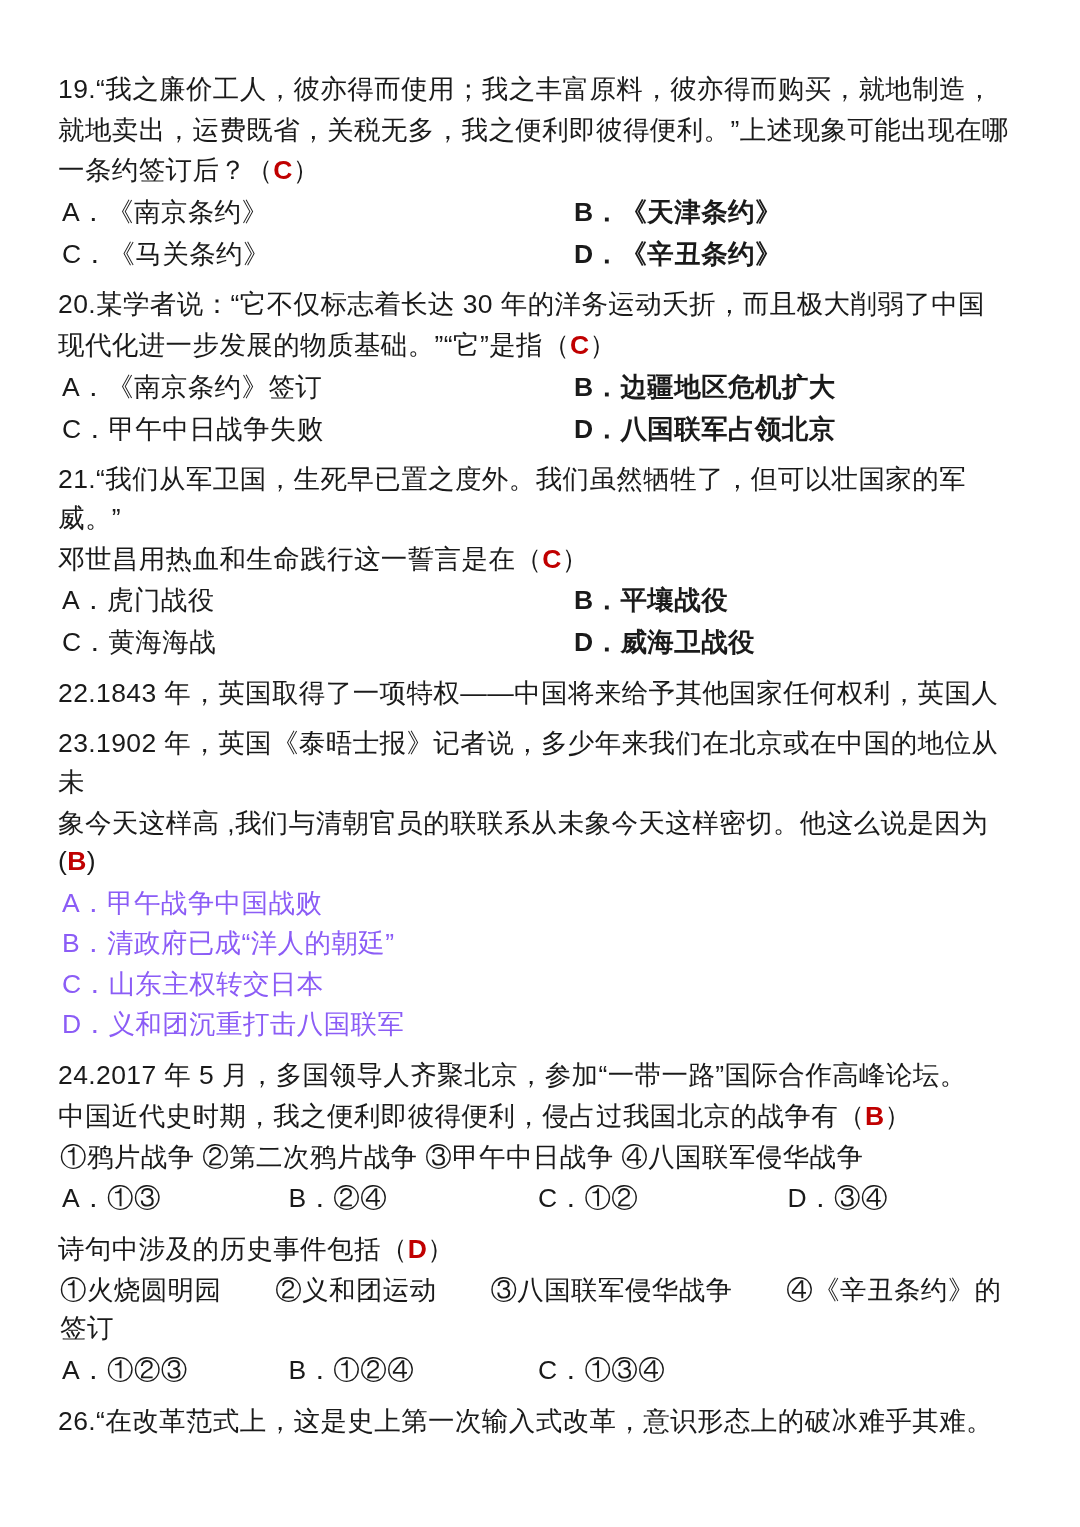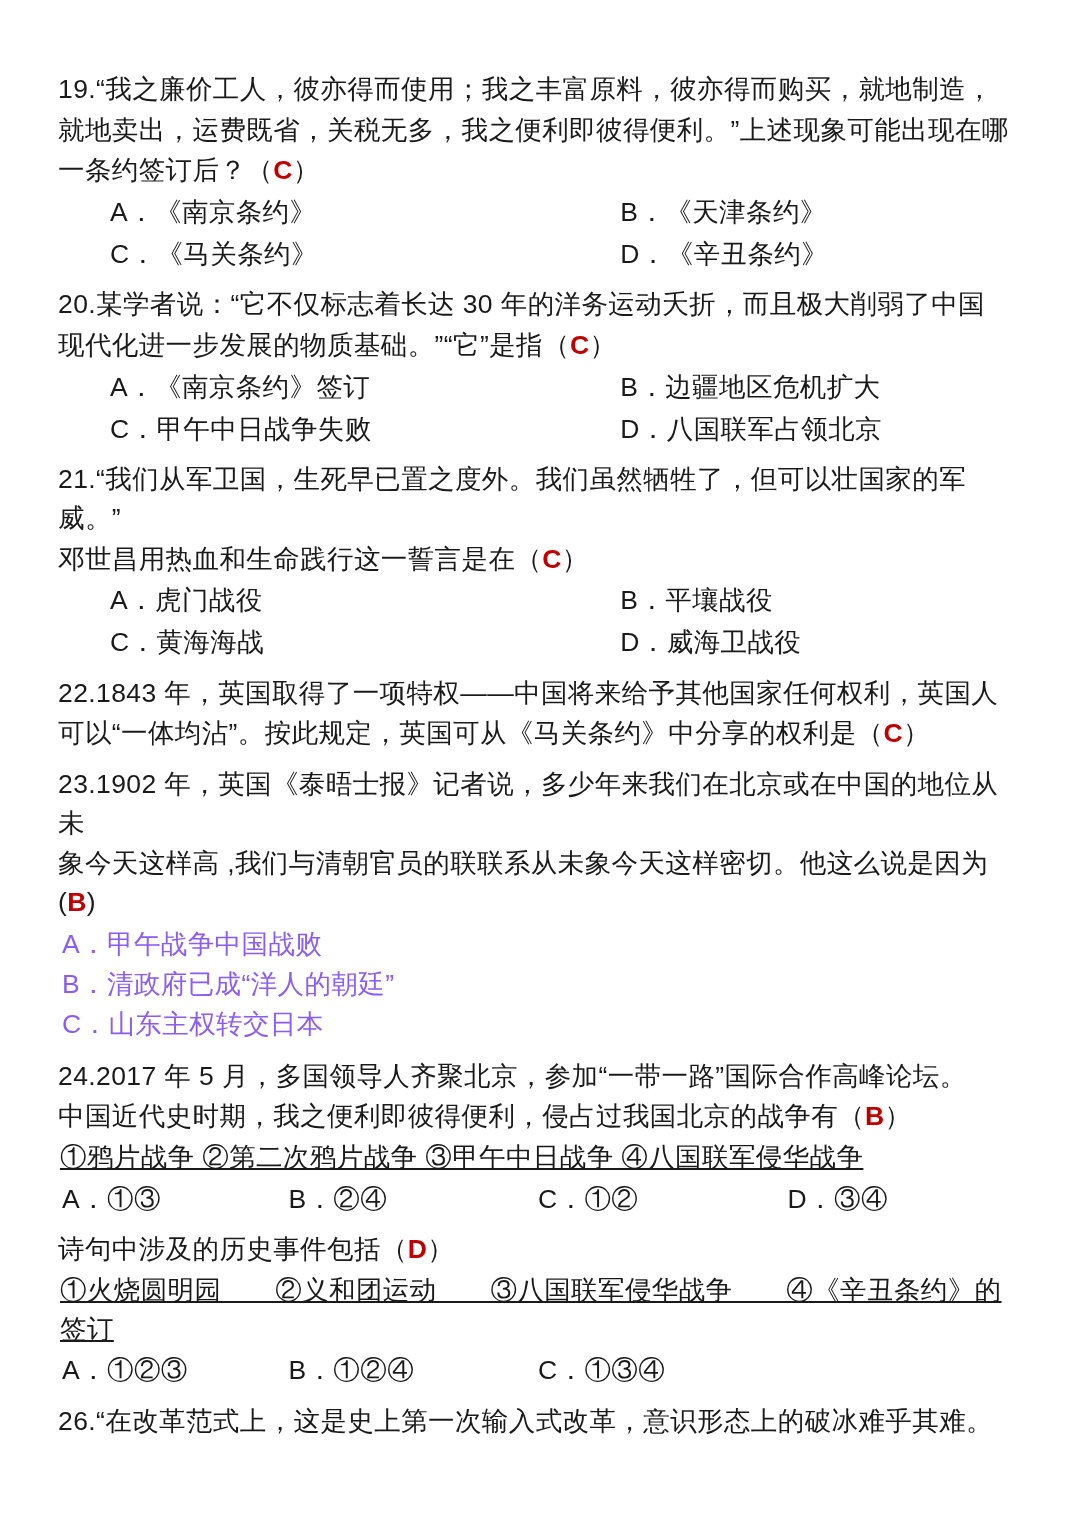--- a/index.html
+++ b/index.html
@@ -39,27 +39,27 @@
     font-size: 26.5px;
     line-height: 1.46;
     color: #1a1a1a;
     letter-spacing: 0.4px;
     margin-top: 3px;
   }
   
   .opts.two > .opt {
     width: 50%;
     box-sizing: border-box;
-    margin-left: 48px;
   }
   .opts.two > .opt:first-child {
     padding-left: 4px;
   }
   .opts.two > .opt:last-child {
     padding-left: 36px;
+    font-weight: bold;
   }
   
   .opts.four > .opt {
     box-sizing: border-box;
   }
   .opts.four > .opt:nth-child(1) { width: 24%; padding-left: 4px; }
   .opts.four > .opt:nth-child(2) { width: 26%; }
   .opts.four > .opt:nth-child(3) { width: 26%; }
   .opts.four > .opt:nth-child(4) { width: 24%; }
   
@@ -69,21 +69,20 @@
     color: #8b5cf6;
     letter-spacing: 0.4px;
     padding-left: 4px;
   }
   .sub {
     font-size: 26.5px;
     line-height: 1.46;
     color: #1a1a1a;
     letter-spacing: 0.4px;
     padding-left: 2px;
-    text-decoration: underline;
   }
   .spacer-s { height: 6px; }
 </style>
 </head>
 <body>
 
 <div class="page">
 
   <div class="q">
     <div class="qline stem">19.“我之廉价工人，彼亦得而使用；我之丰富原料，彼亦得而购买，就地制造，</div>
@@ -126,31 +125,31 @@
     <div class="opts two">
       <div class="opt">C．黄海海战</div>
       <div class="opt">D．威海卫战役</div>
     </div>
   </div>
 
   <div class="spacer-s"></div>
 
   <div class="q">
     <div class="qline stem">22.1843 年，英国取得了一项特权——中国将来给予其他国家任何权利，英国人</div>
-    <div class="qline stem"><span>可以“一体均沾”。按此规定，英国可从《马关条约》中分享的权利是（</span><span class="ans">C</span><span>）</span></div>
   </div>
 
   <div class="spacer-s"></div>
 
   <div class="q">
     <div class="qline stem">23.1902 年，英国《泰晤士报》记者说，多少年来我们在北京或在中国的地位从未</div>
     <div class="qline stem"><span>象今天这样高 ,我们与清朝官员的联联系从未象今天这样密切。他这么说是因为(</span><span class="ans">B</span><span>)</span></div>
     <div class="opt-stack">A．甲午战争中国战败</div>
     <div class="opt-stack">B．清政府已成“洋人的朝廷”</div>
     <div class="opt-stack">C．山东主权转交日本</div>
+    <div class="opt-stack">D．义和团沉重打击八国联军</div>
   </div>
 
   <div class="spacer-s"></div>
 
   <div class="q">
     <div class="qline stem">24.2017 年 5 月，多国领导人齐聚北京，参加“一带一路”国际合作高峰论坛。</div>
     <div class="qline stem"><span>中国近代史时期，我之便利即彼得便利，侵占过我国北京的战争有（</span><span class="ans">B</span><span>）</span></div>
     <div class="sub">①鸦片战争  ②第二次鸦片战争  ③甲午中日战争 ④八国联军侵华战争</div>
     <div class="opts four">
       <div class="opt">A．①③</div>

